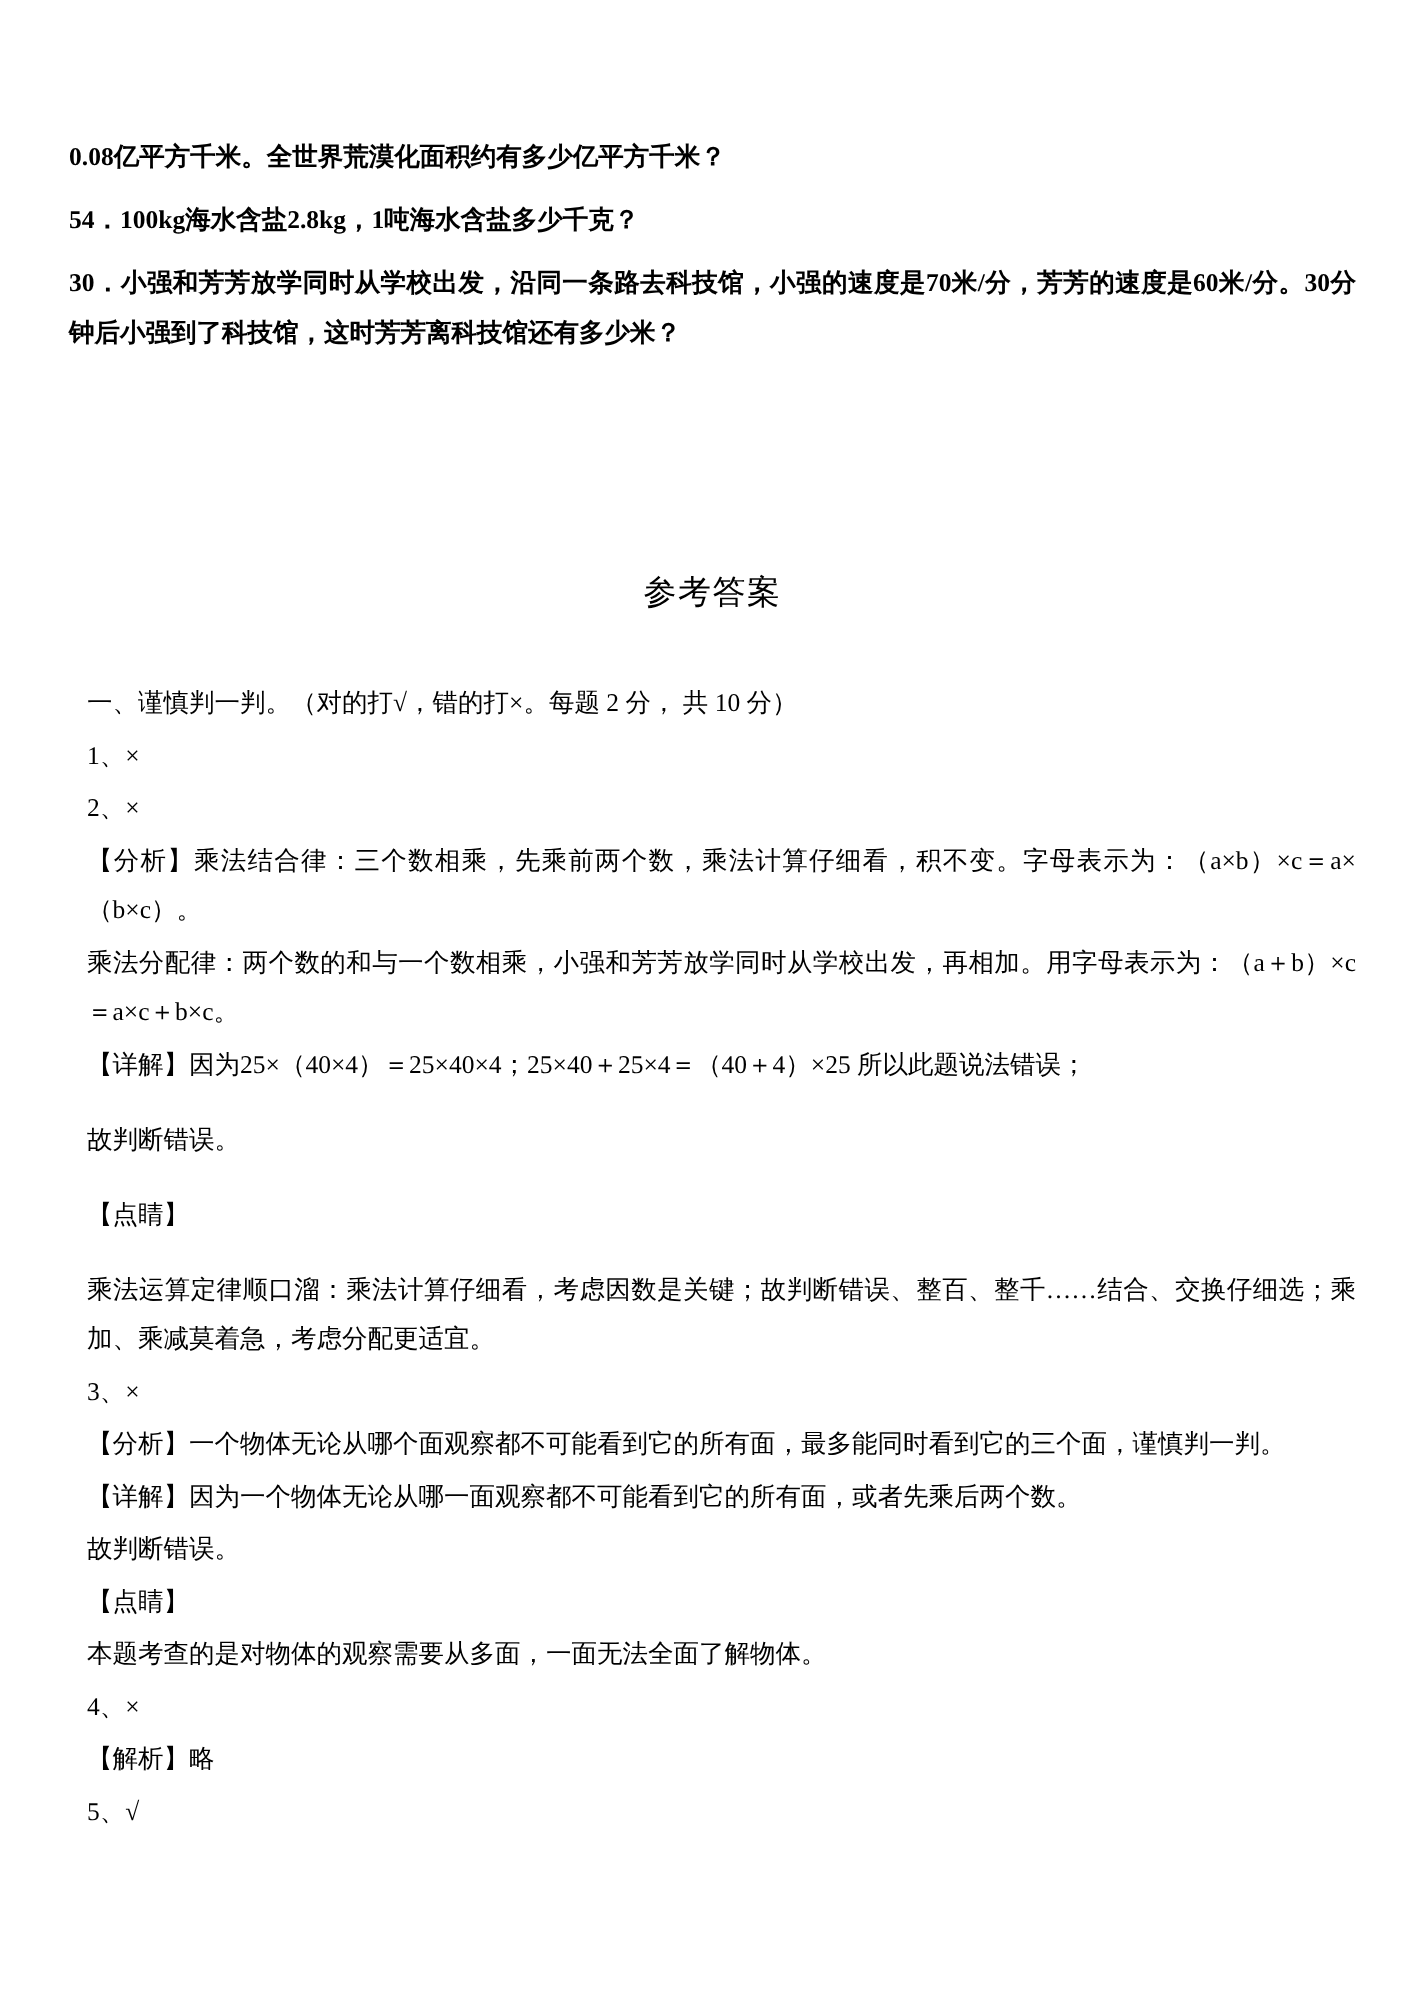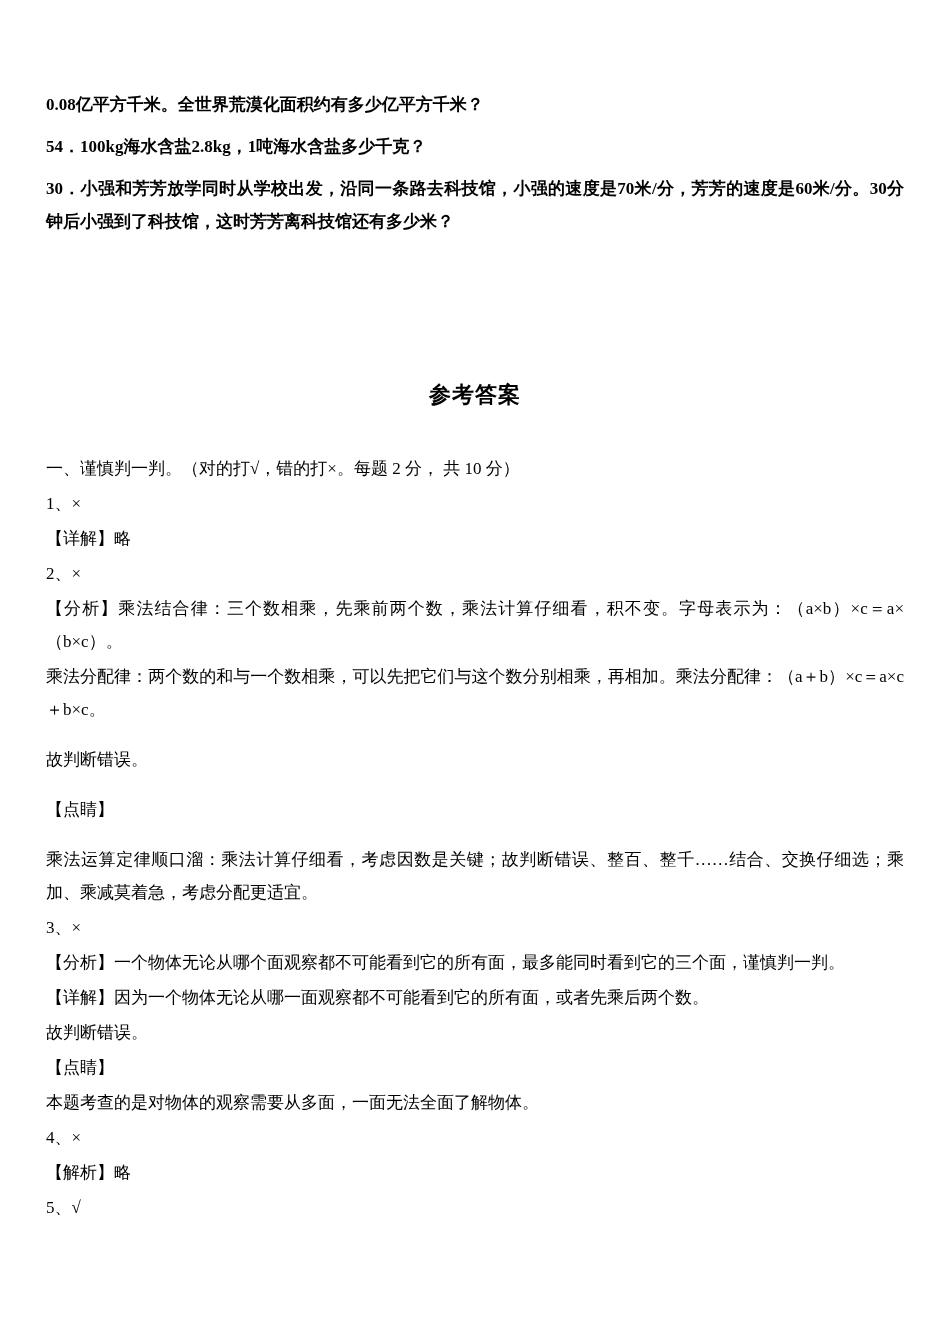--- a/index.html
+++ b/index.html
@@ -24,29 +24,29 @@
   .q-line {
     font-size: 17px;
     line-height: 33px;
     font-weight: 700;
     margin: 0 0 9px 0;
     text-align: justify;
   }
   .answers-title {
     text-align: center;
     font-size: 22px;
-    font-weight: 700;
+    font-weight: 400;
     margin: 142px 0 42px 0;
     letter-spacing: 1px;
   }
   .a-line {
     font-size: 17px;
     line-height: 33px;
     font-weight: 400;
-    margin: 0 0 2px 0;
+    margin: 0 0 2px 12px;
     text-align: justify;
   }
   .a-line.loose {
     margin-top: 17px;
   }
 </style>
 </head>
 <body>
 
 <div class="page">
@@ -56,24 +56,24 @@
       <p class="q-line">54．100kg海水含盐2.8kg，1吨海水含盐多少千克？</p>
       <p class="q-line">30．小强和芳芳放学同时从学校出发，沿同一条路去科技馆，小强的速度是70米/分，芳芳的速度是60米/分。30分钟后小强到了科技馆，这时芳芳离科技馆还有多少米？</p>
     </section>
 
   <h1 class="answers-title">参考答案</h1>
 
   <p class="a-line">一、谨慎判一判。（对的打√，错的打×。每题 2 分， 共 10 分）</p>
 
   <section class="answers">
       <p class="a-line">1、×</p>
-      <p class="a-line">【详解】略</p>
       <p class="a-line">2、×</p>
       <p class="a-line">【分析】乘法结合律：三个数相乘，先乘前两个数，乘法计算仔细看，积不变。字母表示为：（a×b）×c＝a×（b×c）。</p>
-      <p class="a-line">乘法分配律：两个数的和与一个数相乘，可以先把它们与这个数分别相乘，再相加。乘法分配律：（a＋b）×c＝a×c＋b×c。</p>
+      <p class="a-line">乘法分配律：两个数的和与一个数相乘，小强和芳芳放学同时从学校出发，再相加。用字母表示为：（a＋b）×c＝a×c＋b×c。</p>
+      <p class="a-line">【详解】因为25×（40×4）＝25×40×4；25×40＋25×4＝（40＋4）×25 所以此题说法错误；</p>
       <p class="a-line loose">故判断错误。</p>
       <p class="a-line loose">【点睛】</p>
       <p class="a-line loose">乘法运算定律顺口溜：乘法计算仔细看，考虑因数是关键；故判断错误、整百、整千……结合、交换仔细选；乘加、乘减莫着急，考虑分配更适宜。</p>
       <p class="a-line">3、×</p>
       <p class="a-line">【分析】一个物体无论从哪个面观察都不可能看到它的所有面，最多能同时看到它的三个面，谨慎判一判。</p>
       <p class="a-line">【详解】因为一个物体无论从哪一面观察都不可能看到它的所有面，或者先乘后两个数。</p>
       <p class="a-line">故判断错误。</p>
       <p class="a-line">【点睛】</p>
       <p class="a-line">本题考查的是对物体的观察需要从多面，一面无法全面了解物体。</p>
       <p class="a-line">4、×</p>

